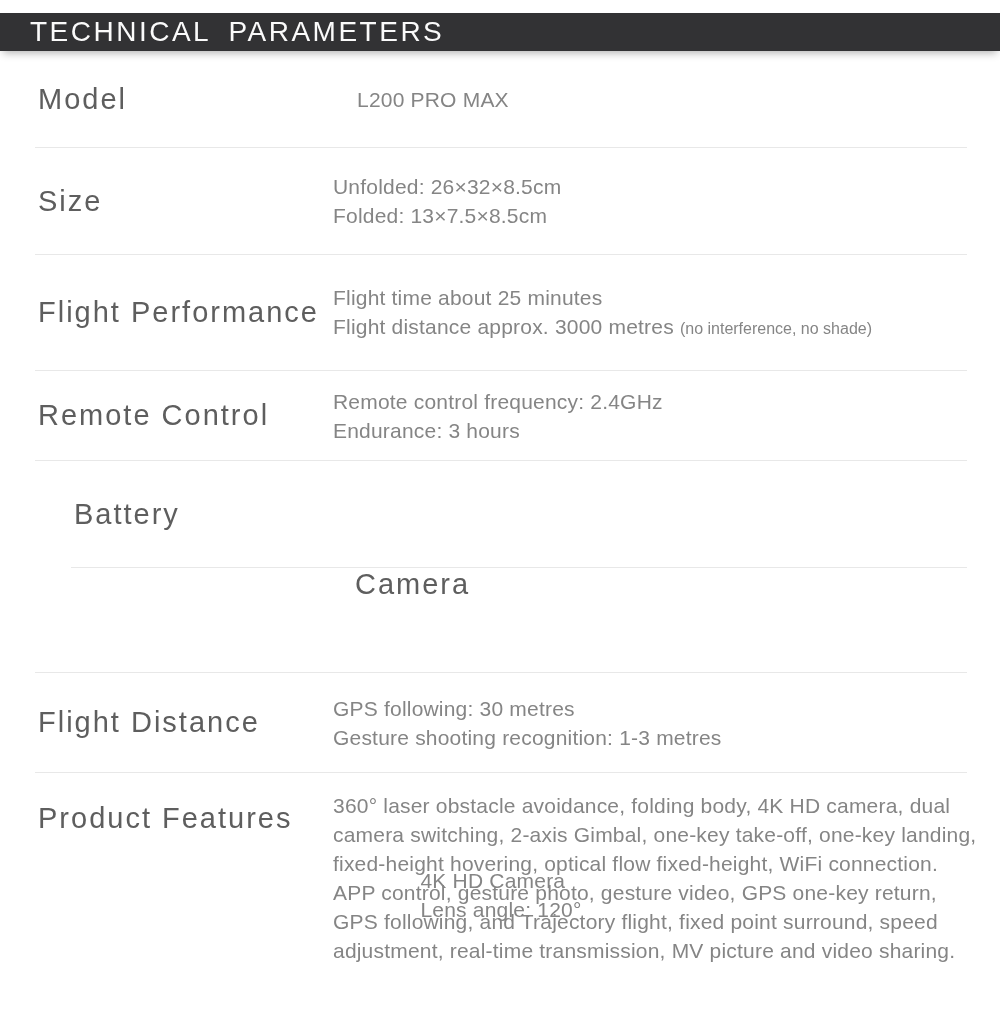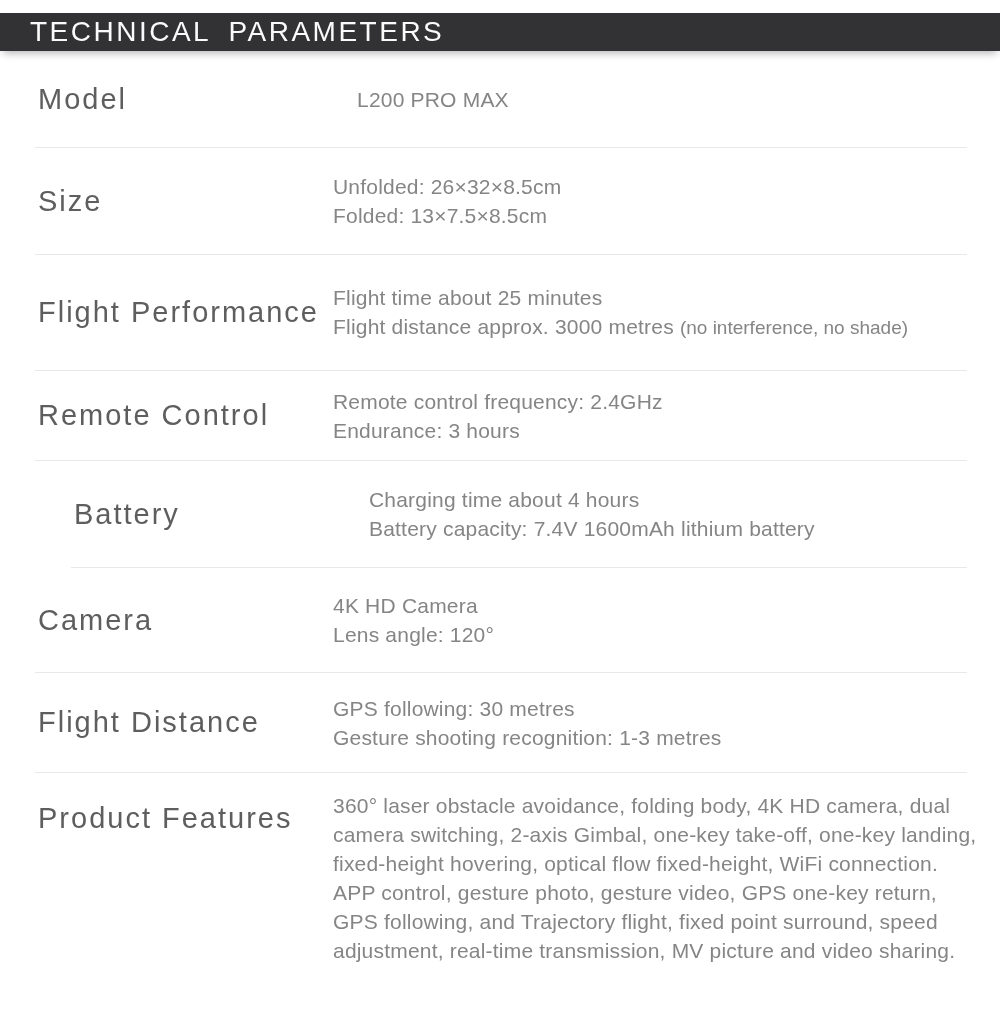--- a/index.html
+++ b/index.html
@@ -49,27 +49,27 @@
     white-space:nowrap;
   }
   .row-value{
     flex:1;
     color:var(--value-text);
     font-size:21px;
     line-height:29px;
     letter-spacing:0.2px;
   }
   .value-line.no-wrap{white-space:nowrap;}
-  .value-note{font-size:19px;letter-spacing:0;}
+  .value-note{font-size:16px;letter-spacing:0;}
   .h-model{height:97px;gap:24px;}
   .h-size{height:107px;}
   .h-performance{height:116px;}
   .h-remote{height:90px;}
   .h-battery{height:107px;margin-left:36px;}
-  .h-camera{height:105px;}
+  .h-camera{height:105px;flex-direction:column;}
   .h-distance{height:100px;}
   .h-features{height:246px;border-bottom:none;}
   .row-features{align-items:flex-start;}
   .row-features .row-label{padding-top:29px;}
   .row-features .row-value{padding-top:18px;margin-right:-14px;}
 </style>
 </head>
 <body>
 
 <header class="title-bar">
@@ -104,24 +104,20 @@
   <section class="spec-row h-remote">
     <h2 class="row-label">Remote Control</h2>
     <div class="row-value">
       <p class="value-line">Remote control frequency: 2.4GHz</p>
       <p class="value-line">Endurance: 3 hours</p>
     </div>
   </section>
 
   <section class="spec-row h-battery">
     <h2 class="row-label">Battery</h2>
-    <div class="row-value">
-      <p class="value-line">Charging time about 4 hours</p>
-      <p class="value-line">Battery capacity: 7.4V 1600mAh lithium battery</p>
-    </div>
   </section>
 
   <section class="spec-row h-camera">
     <h2 class="row-label">Camera</h2>
     <div class="row-value">
       <p class="value-line">4K HD Camera</p>
       <p class="value-line">Lens angle: 120°</p>
     </div>
   </section>
 

